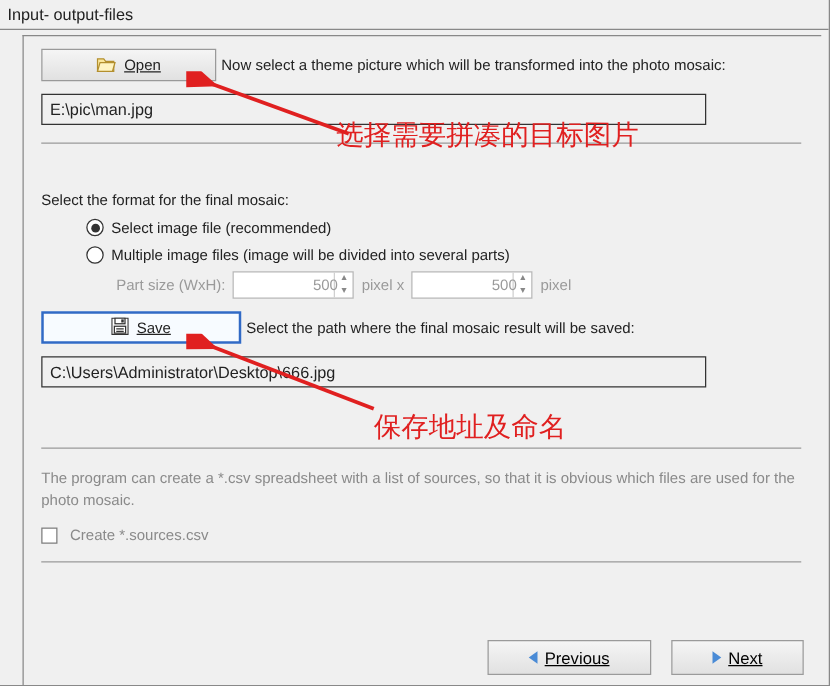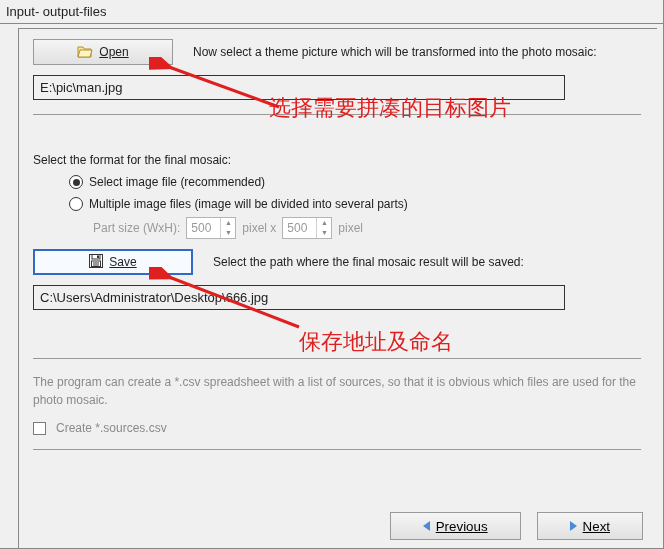--- a/index.html
+++ b/index.html
@@ -25,21 +25,21 @@
   .panel {
     position: absolute;
     left: 18px;
     top: 28px;
     right: 6px;
     bottom: 0;
     border-left: 1px solid #888;
     border-top: 1px solid #888;
   }
   .panel-inner { padding: 10px 14px; position: relative; height: 100%; }
-  .row { display: flex; align-items: center; gap: 20px; }
+  .row { display: flex; align-items: center; gap: 4px; }
   .btn {
     display: inline-flex;
     align-items: center;
     gap: 6px;
     height: 26px;
     padding: 0 14px;
     background: linear-gradient(#f5f5f5,#e1e1e1);
     border: 1px solid #9a9a9a;
     cursor: pointer;
     font-size: 12px;
@@ -75,23 +75,23 @@
     background: #fff;
   }
   .radio .dot { width: 7px; height: 7px; border-radius: 50%; background: #333; }
   .part-row { padding-left: 60px; color: #9a9a9a; margin-top: 6px; display: flex; align-items: center; gap: 6px; }
   .spinner {
     display: inline-flex; align-items: center;
     border: 1px solid #b5b5b5; background: #fff;
     height: 22px; color: #9a9a9a;
   }
   .spinner .num {
-    width: 34px; text-align: left; padding: 0 4px;
+    width: 34px; text-align: left; padding: 0 16px;
     border-right: 1px solid #d0d0d0;
-    height: 100%; display: flex; align-items: center;
+    height: 100%; display: flex; align-items: center; margin-left: 47px;
   }
   .spinner .arrows {
     width: 14px; display: flex; flex-direction: column;
     font-size: 7px; line-height: 10px; text-align: center;
     color: #888;
   }
   .checkbox {
     width: 13px; height: 13px; border: 1px solid #7a7a7a;
     background: #fff; display: inline-block;
   }

